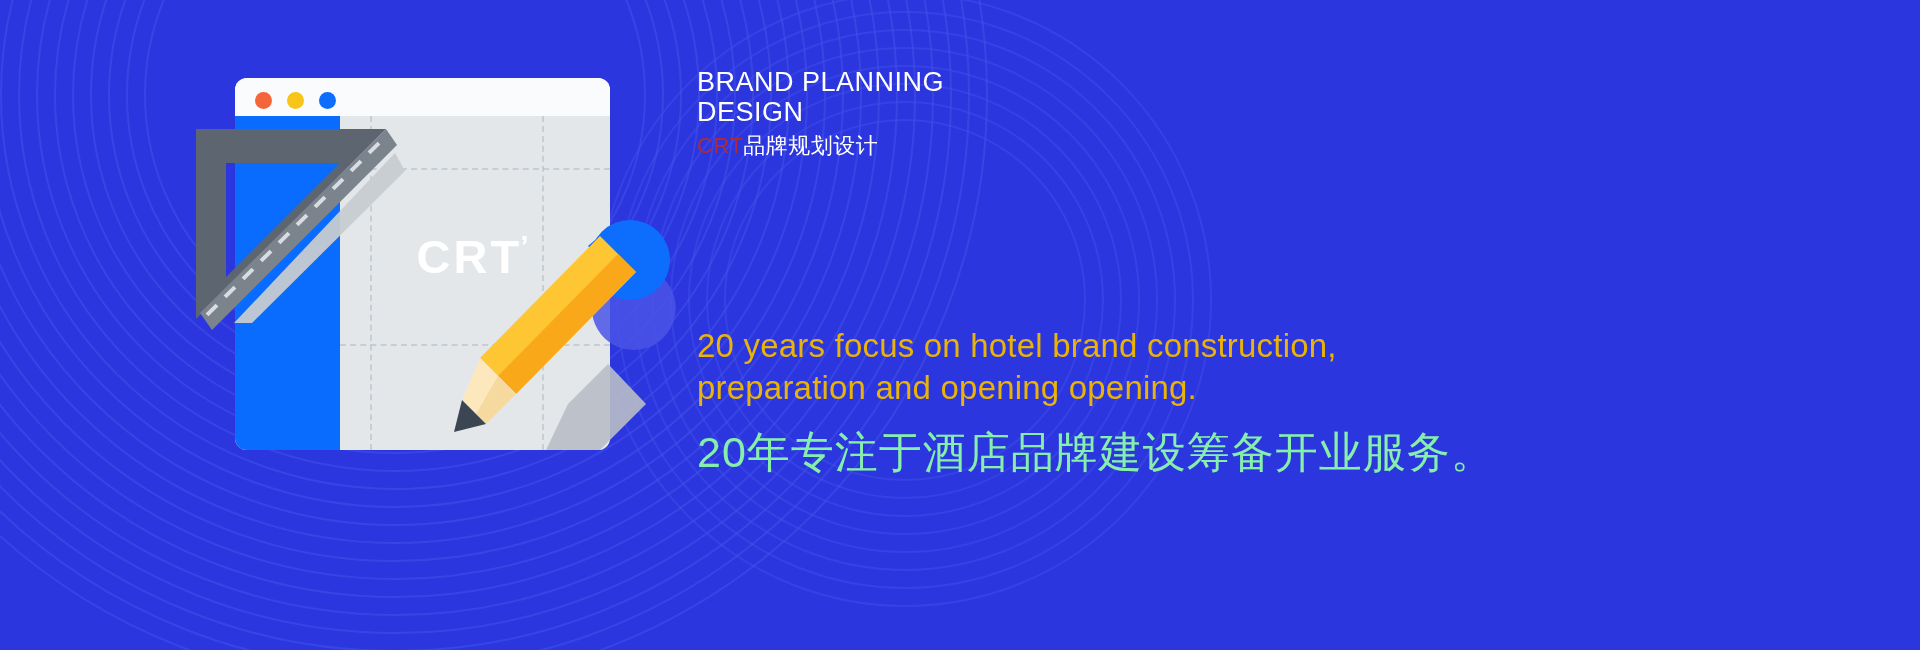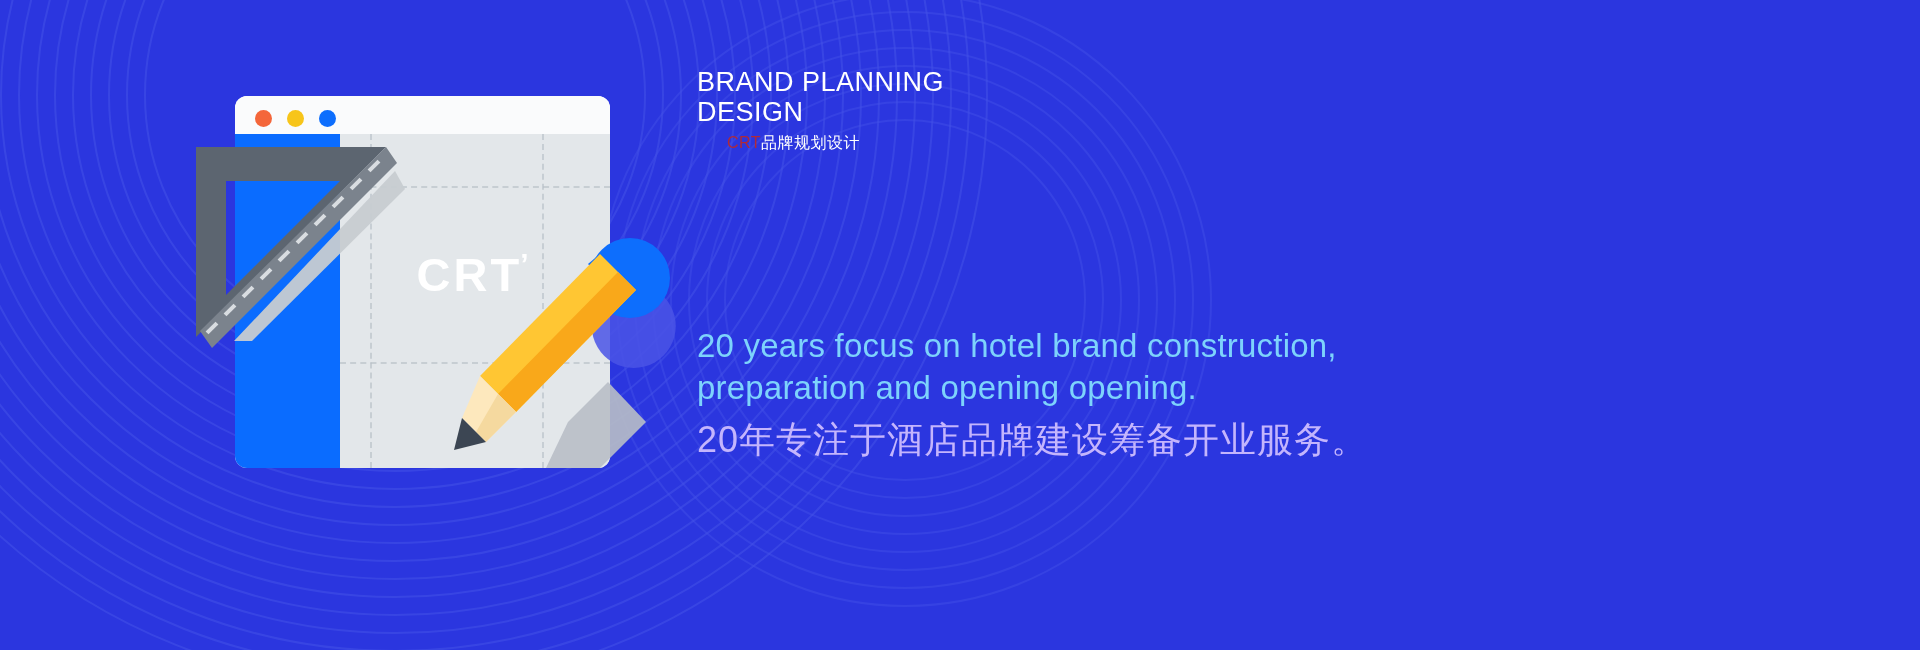--- a/index.html
+++ b/index.html
@@ -24,21 +24,20 @@
     pointer-events: none;
   }
 
   
   .illus {
     position: absolute;
     left: 190px;
     top: 78px;
     width: 500px;
     height: 395px;
-    margin-top: 18px;
   }
 
   
   .win-card {
     position: absolute;
     left: 45px;
     top: 0px;
     width: 375px;
     height: 372px;
     background: #fafbfc;
@@ -140,46 +139,45 @@
   .kicker {
     color: #ffffff;
     font-size: 27px;
     line-height: 1.12;
     font-weight: 400;
     letter-spacing: .5px;
     white-space: pre-line;
   }
   .kicker-cn {
     margin-top: 6px;
-    font-size: 16px;
+    font-size: 22px;
     line-height: 1.2;
     color: #ffffff;
     font-weight: 400;
     letter-spacing: .5px;
-    margin-left: 30px;
   }
   .kicker-cn .brand { color: #b02a37; }
 
   .tagline {
     position: absolute;
     left: 697px;
     top: 325px;
     width: 1180px;
   }
   .tagline-en {
-    color: #7dd3fc;
+    color: #eab308;
     font-size: 33px;
     line-height: 1.28;
     font-weight: 400;
     letter-spacing: .2px;
   }
   .tagline-cn {
-    margin-top: 8px;
-    color: #c4b5fd;
-    font-size: 36px;
+    margin-top: 17px;
+    color: #86efac;
+    font-size: 43px;
     line-height: 1.25;
     font-weight: 400;
     letter-spacing: 1px;
   }
 </style>
 </head>
 <body>
 
 <div id="banner">
 

